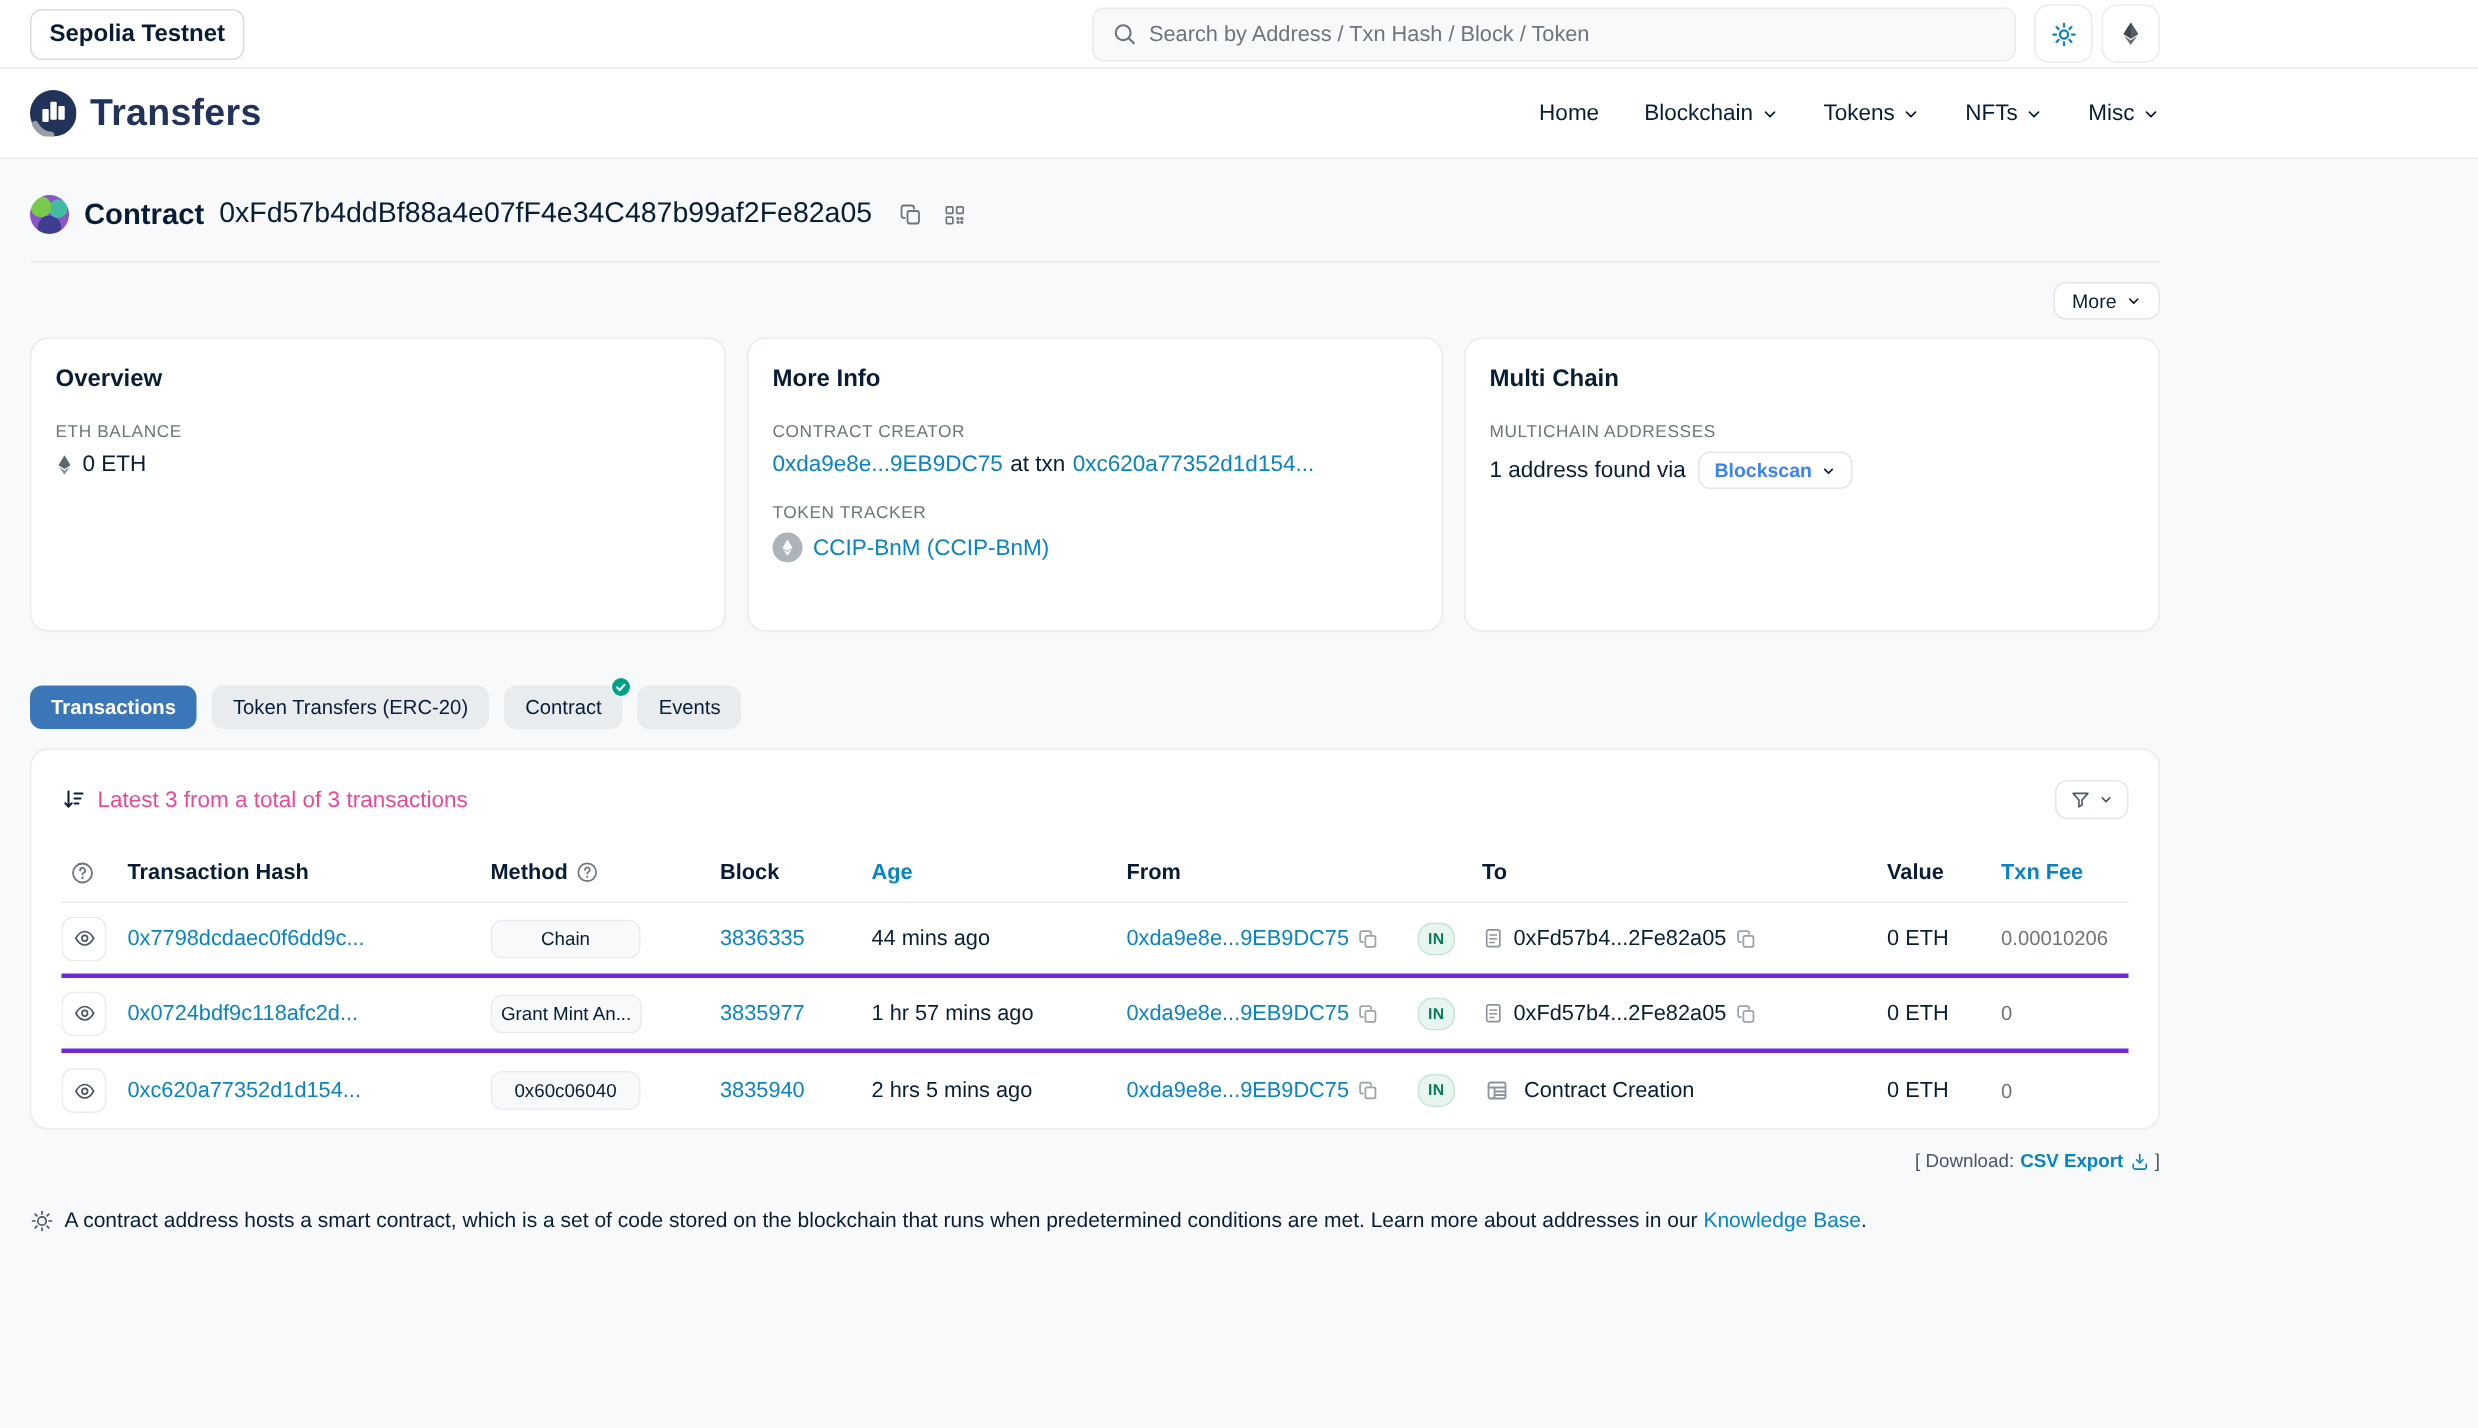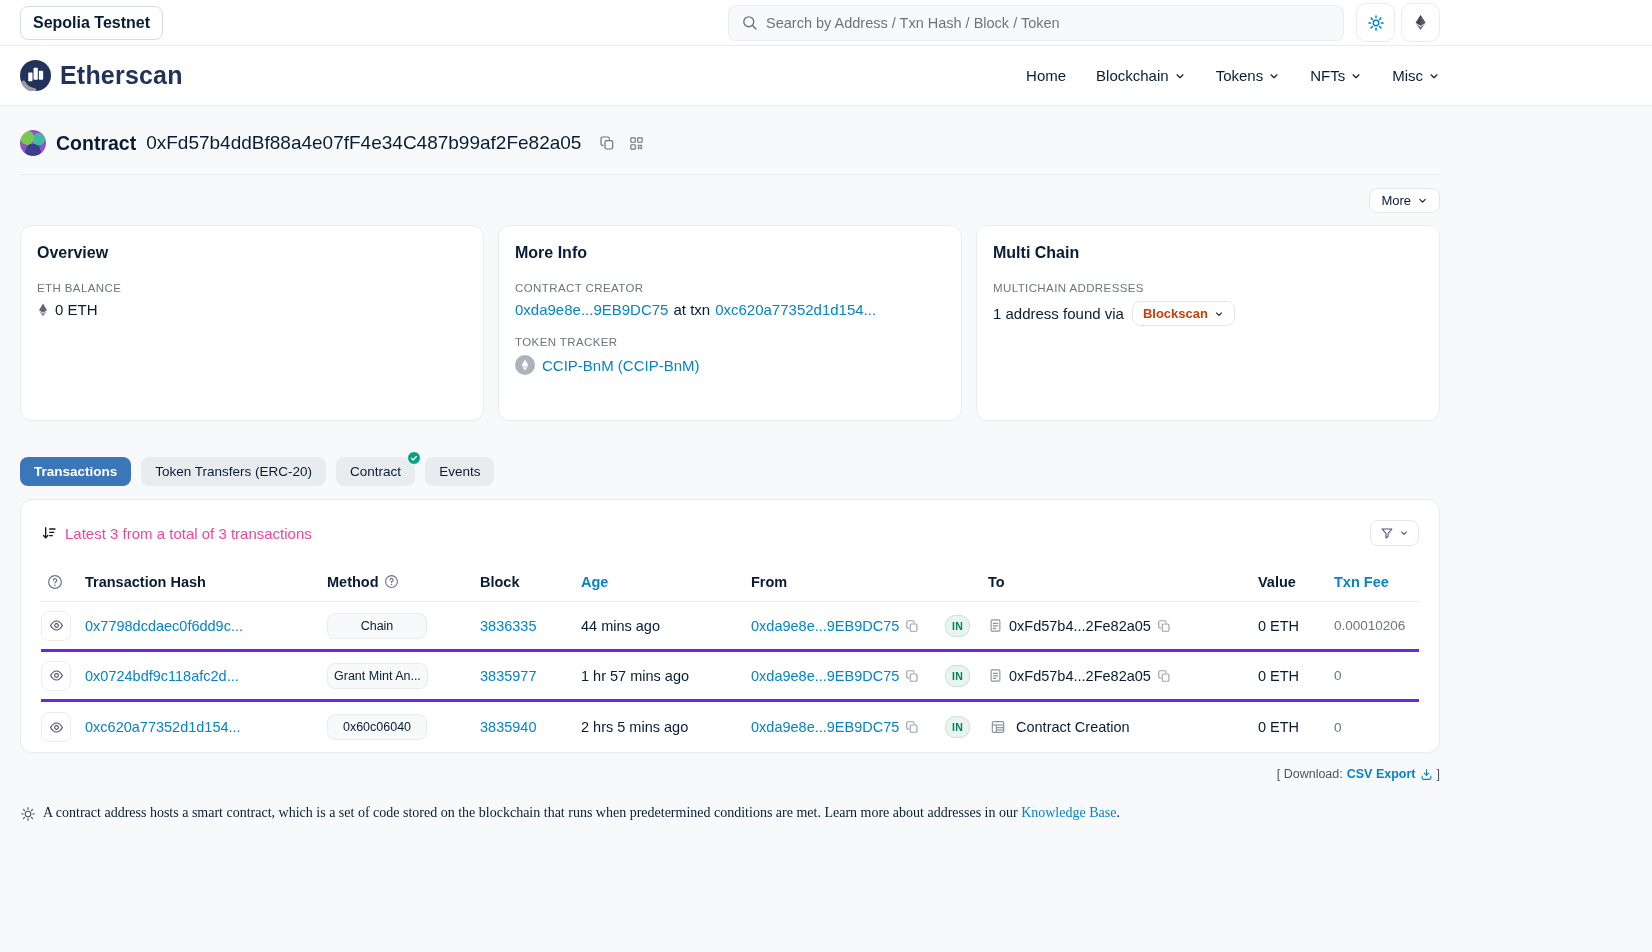--- a/index.html
+++ b/index.html
@@ -54,21 +54,21 @@
   .card h2 { font-size:16px; font-weight:700; margin-bottom:20px; }
   .caps-label { font-size:11.5px; color:#6c757d; font-weight:500; letter-spacing:.4px; margin-bottom:7px; }
   .balance-line { display:flex; align-items:center; gap:6px; font-size:15px; }
   .info-line { font-size:15px; margin-bottom:18px; display:flex; align-items:center; gap:5px; flex-wrap:nowrap; white-space:nowrap; }
   .link { color:#0784c3; text-decoration:none; cursor:pointer; }
   .token-line { display:flex; align-items:center; gap:7px; font-size:15px; }
   .token-circle { width:20px; height:20px; border-radius:50%; background:#adb3bb; display:flex;
     align-items:center; justify-content:center; }
   .mc-line { display:flex; align-items:center; gap:8px; font-size:15px; }
   .select-pill { background:#fff; border:1px solid #e3e7eb; border-radius:8px; padding:4px 10px;
-    font-size:13px; font-weight:600; color:#c2410c; display:flex; align-items:center; gap:6px; cursor:pointer; font-family:inherit; }
+    font-size:13px; font-weight:600; color:#3b82f6; display:flex; align-items:center; gap:6px; cursor:pointer; font-family:inherit; }
 
   
   .tabs { display:flex; gap:10px; margin-top:36px; }
   .tab { position:relative; border:none; border-radius:8px; padding:7px 14px; font-size:13.5px; font-weight:500;
     background:#e9ecef; color:#081d35; cursor:pointer; font-family:inherit; }
   .tab.active { background:#3b76b8; color:#fff; font-weight:600; }
   .tab-badge { position:absolute; top:-6px; right:-6px; }
 
   
   .table-card { background:#fff; border:1px solid #e9ecef; border-radius:12px; margin-top:13px;
@@ -94,21 +94,21 @@
   .in-badge { background:#e8f4ee; border:1px solid #c6e4d6; color:#077d5f; font-size:10.5px; font-weight:700;
     border-radius:10px; padding:4px 6px; letter-spacing:.3px; }
   .copy-btn { background:none; border:none; cursor:pointer; display:flex; align-items:center; padding:0; }
   .fee { color:#6c757d; font-size:13.5px; }
   .to-text { color:#081d35; }
 
   .download-row { display:flex; justify-content:flex-end; align-items:center; gap:4px; margin-top:14px;
     font-size:12.5px; color:#4a5568; }
   .download-link { color:#0784c3; font-weight:600; display:flex; align-items:center; gap:4px; }
 
-  .footnote { display:flex; align-items:flex-start; gap:7px; margin-top:24px; font-size:14px; color:#081d35;font-family:Liberation Serif, serif; }
+  .footnote { display:flex; align-items:flex-start; gap:7px; margin-top:24px; font-size:14px; color:#081d35; }
 </style>
 </head>
 <body>
 
 <div class="topbar">
   <div class="inner">
     <button class="network-btn">Sepolia Testnet</button>
     <div class="topbar-spacer"></div>
     <div class="searchbox">
       <span style="display:flex">
@@ -151,21 +151,21 @@
     <div class="brand">
       <span style="display:flex">
         <svg width="31" height="31" viewBox="0 0 32 32">
           <circle cx="16" cy="16" r="16" fill="#21325b"></circle>
           <path d="M3.5 23.5 A14.5 14.5 0 0 0 14.5 31" stroke="#9a9da3" stroke-width="4.4" fill="none" stroke-linecap="round"></path>
           <rect x="8.5" y="13" width="4.4" height="9" rx="0.8" fill="#fff"></rect>
           <rect x="14" y="8" width="4.4" height="12.5" rx="0.8" fill="#fff"></rect>
           <rect x="19.5" y="11" width="4.4" height="9.5" rx="0.8" fill="#fff"></rect>
         </svg>
       </span>
-      <span class="brand-text">Etherscan</span>
+      <span class="brand-text">Transfers</span>
     </div>
     <nav class="nav">
       <span class="nav-item">
         <span>Home</span>
       </span>
       <span class="nav-item">
         <span>Blockchain</span>
         <span style="display:flex">
             <svg width="12" height="12" viewBox="0 0 24 24">
               <path d="M6 9.5 l6 6 6-6" stroke="#081d35" stroke-width="2.2" fill="none" stroke-linecap="round" stroke-linejoin="round"></path>

